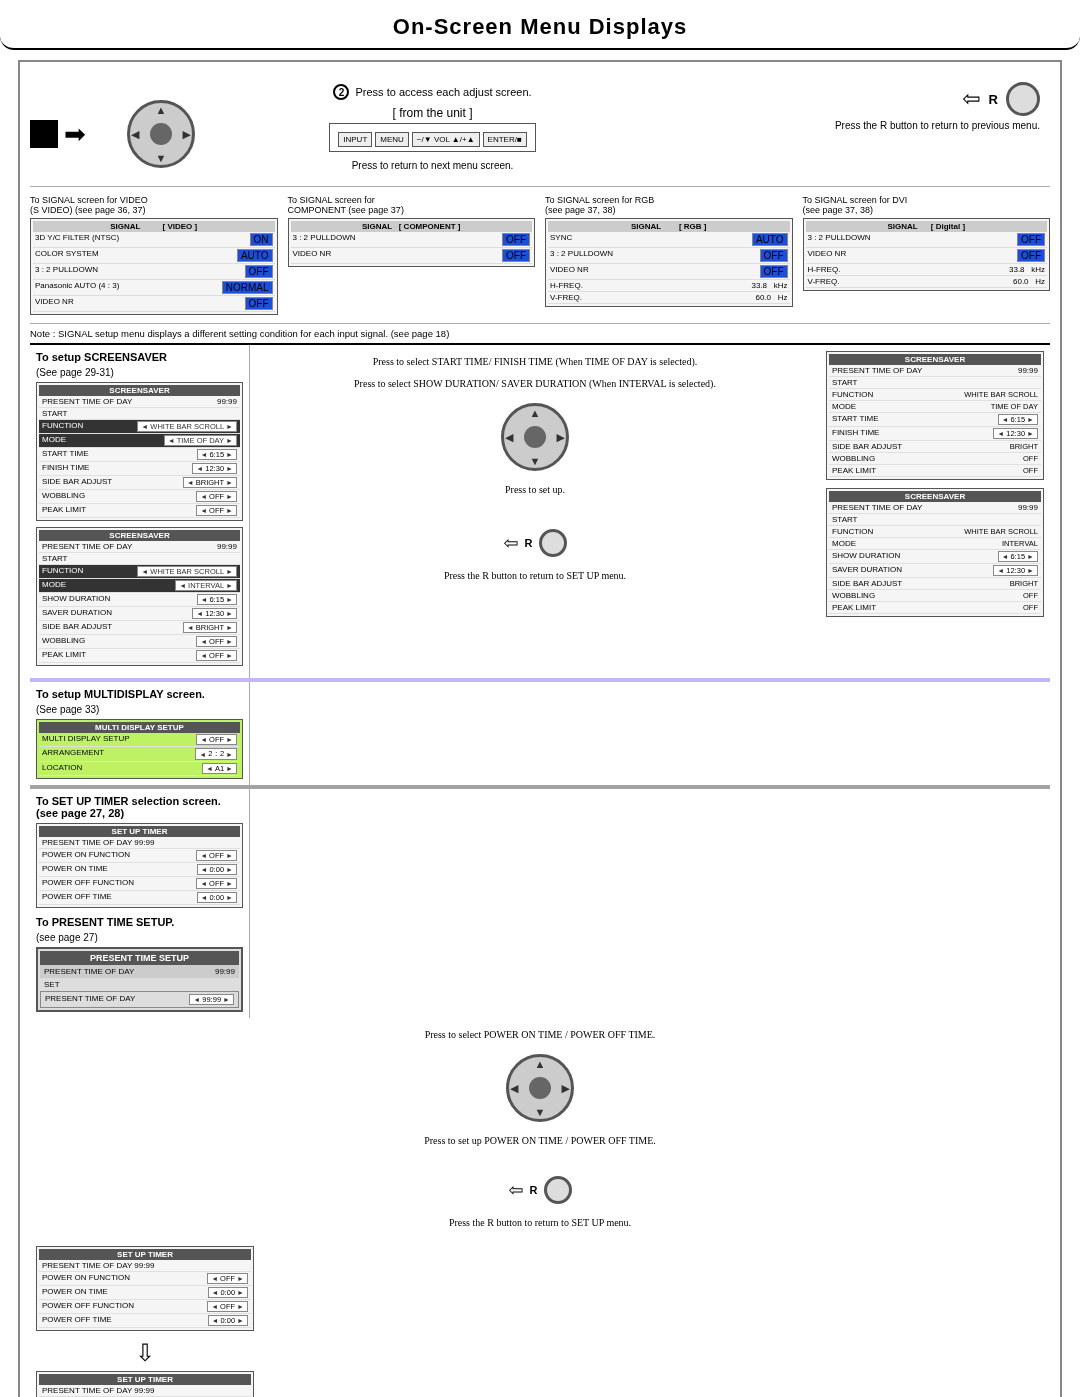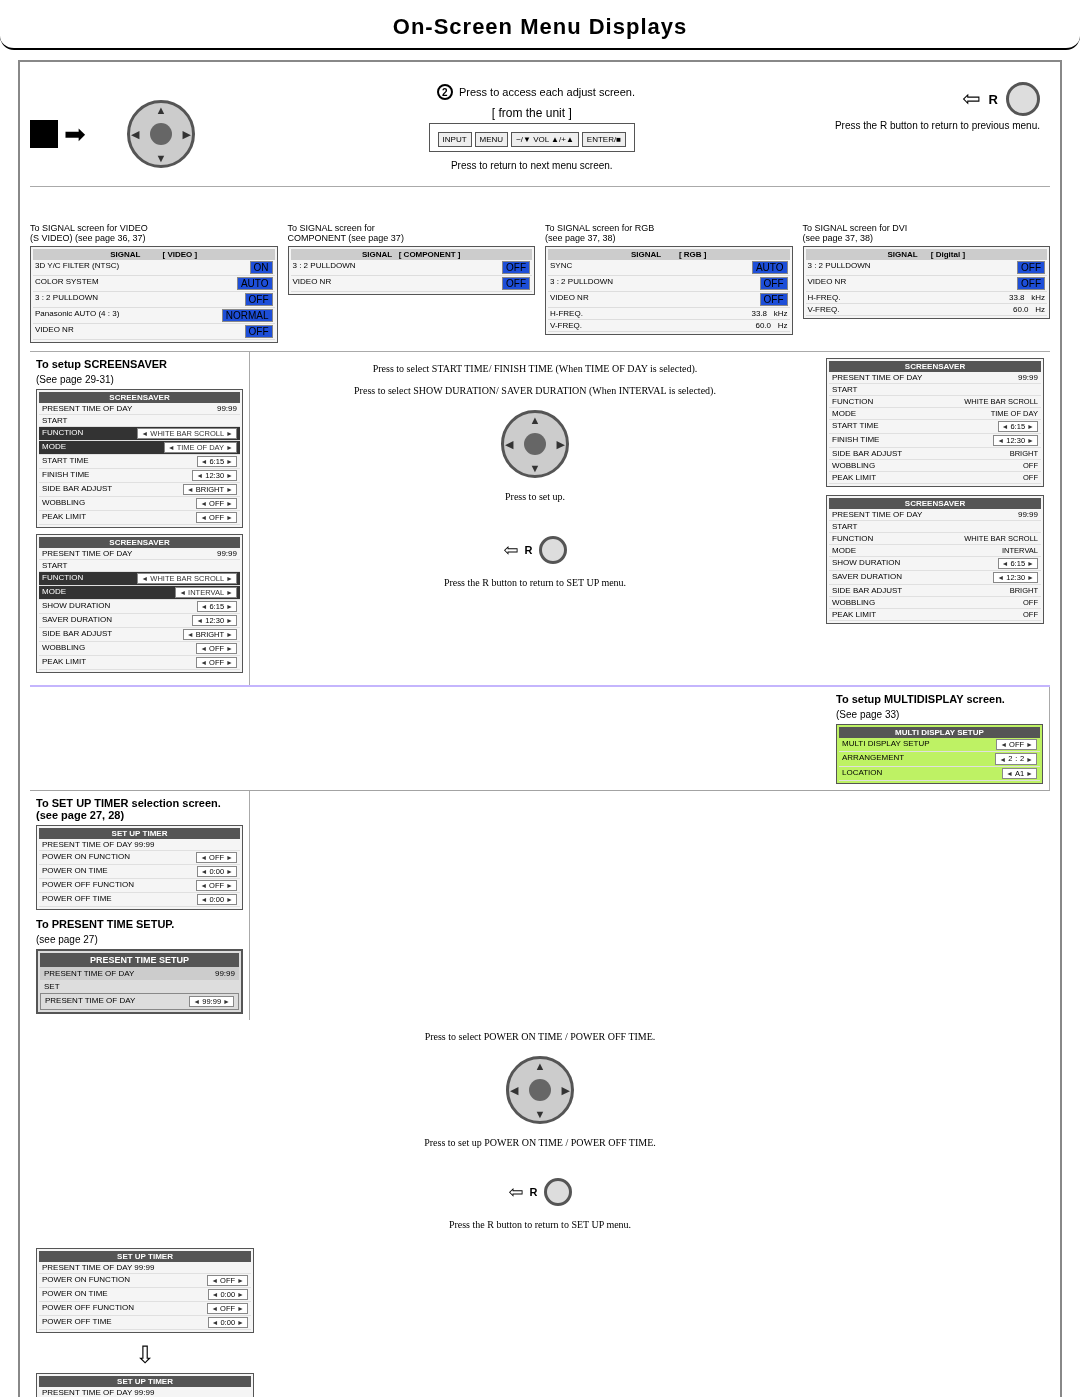--- a/index.html
+++ b/index.html
@@ -111,21 +111,20 @@
       text-align: right;
     }
 
     
     .signal-section {
       display: flex;
       flex-direction: row;
       gap: 10px;
       border-bottom: 1px solid #aaa;
       padding: 8px 0;
-      margin-top: 28px;
     }
     .signal-col {
       flex: 1;
       font-size: 9px;
     }
     .signal-col .col-title {
       font-size: 9px;
       margin-bottom: 3px;
     }
     .signal-screen {
@@ -157,21 +156,21 @@
     .note-line {
       font-size: 9.5px;
       padding: 4px 0;
       border-bottom: 2px solid #000;
     }
 
     
     .main-content {
       display: flex;
       flex-direction: row;
-      border-bottom: 2px solid #c4b5fd;
+      border-bottom: 4px solid #c4b5fd;
     }
     .left-col {
       width: 220px;
       border-right: 1px solid #aaa;
       padding: 6px 6px;
     }
     .middle-col {
       flex: 1;
       padding: 6px 10px;
       display: flex;
@@ -253,22 +252,22 @@
       border-bottom: 1px solid #e0e0e0;
       font-size: 8px;
     }
     .plain-val {
       font-size: 7.5px;
     }
 
     
     .multi-section {
       display: flex;
-      flex-direction: column;
-      border-bottom: 1px solid #a3a3a3;
+      flex-direction: row;
+      border-bottom: 4px solid #a3a3a3;
       align-items: flex-end;
     }
     .multi-left {
       width: 220px;
       border-right: 1px solid #aaa;
       padding: 6px;
     }
     .multi-right {
       flex: 1;
     }
@@ -445,21 +444,21 @@
       <div class="dial-container">
         <div class="dial-outer"></div>
         <span class="dial-arrow up">▲</span>
         <span class="dial-arrow down">▼</span>
         <span class="dial-arrow left">◀</span>
         <span class="dial-arrow right">▶</span>
         <div class="dial-inner"></div>
       </div>
     </div>
 
-    <div style="display:flex; flex-direction:column; align-items:flex-end; flex:1; padding-top:8px;">
+    <div style="display:flex; flex-direction:column; align-items:center; flex:1; padding-top:8px;">
       <div class="top-center-label">
         <span class="num-circle">2</span>
         <span>Press to access each adjust screen.</span>
       </div>
       <div style="margin-top:6px;">
         <div style="font-size:12px; text-align:center; margin-bottom:3px;">[ from the unit ]</div>
         <div class="from-unit-box">
           <div class="unit-buttons">
             <div class="unit-btn">INPUT</div>
             <div class="unit-btn">MENU</div>
@@ -569,20 +568,21 @@
             <span>33.8 &nbsp; kHz</span>
           </div>
         <div class="signal-row">
             <span>V-FREQ.</span>
             <span>60.0 &nbsp; Hz</span>
           </div>
       </div>
     </div>
   </div>
 
+  <div class="note-line">Note :  SIGNAL  setup menu displays a different setting condition for each input signal. (see page 18)</div>
 
   <div class="main-content">
 
     <div class="left-col">
       <div class="section-title-text">To setup SCREENSAVER</div>
       <div class="section-sub-text">(See page 29-31)</div>
 
       <div class="ss-screen">
         <div class="ss-title">SCREENSAVER</div>
         <div class="ss-row">

